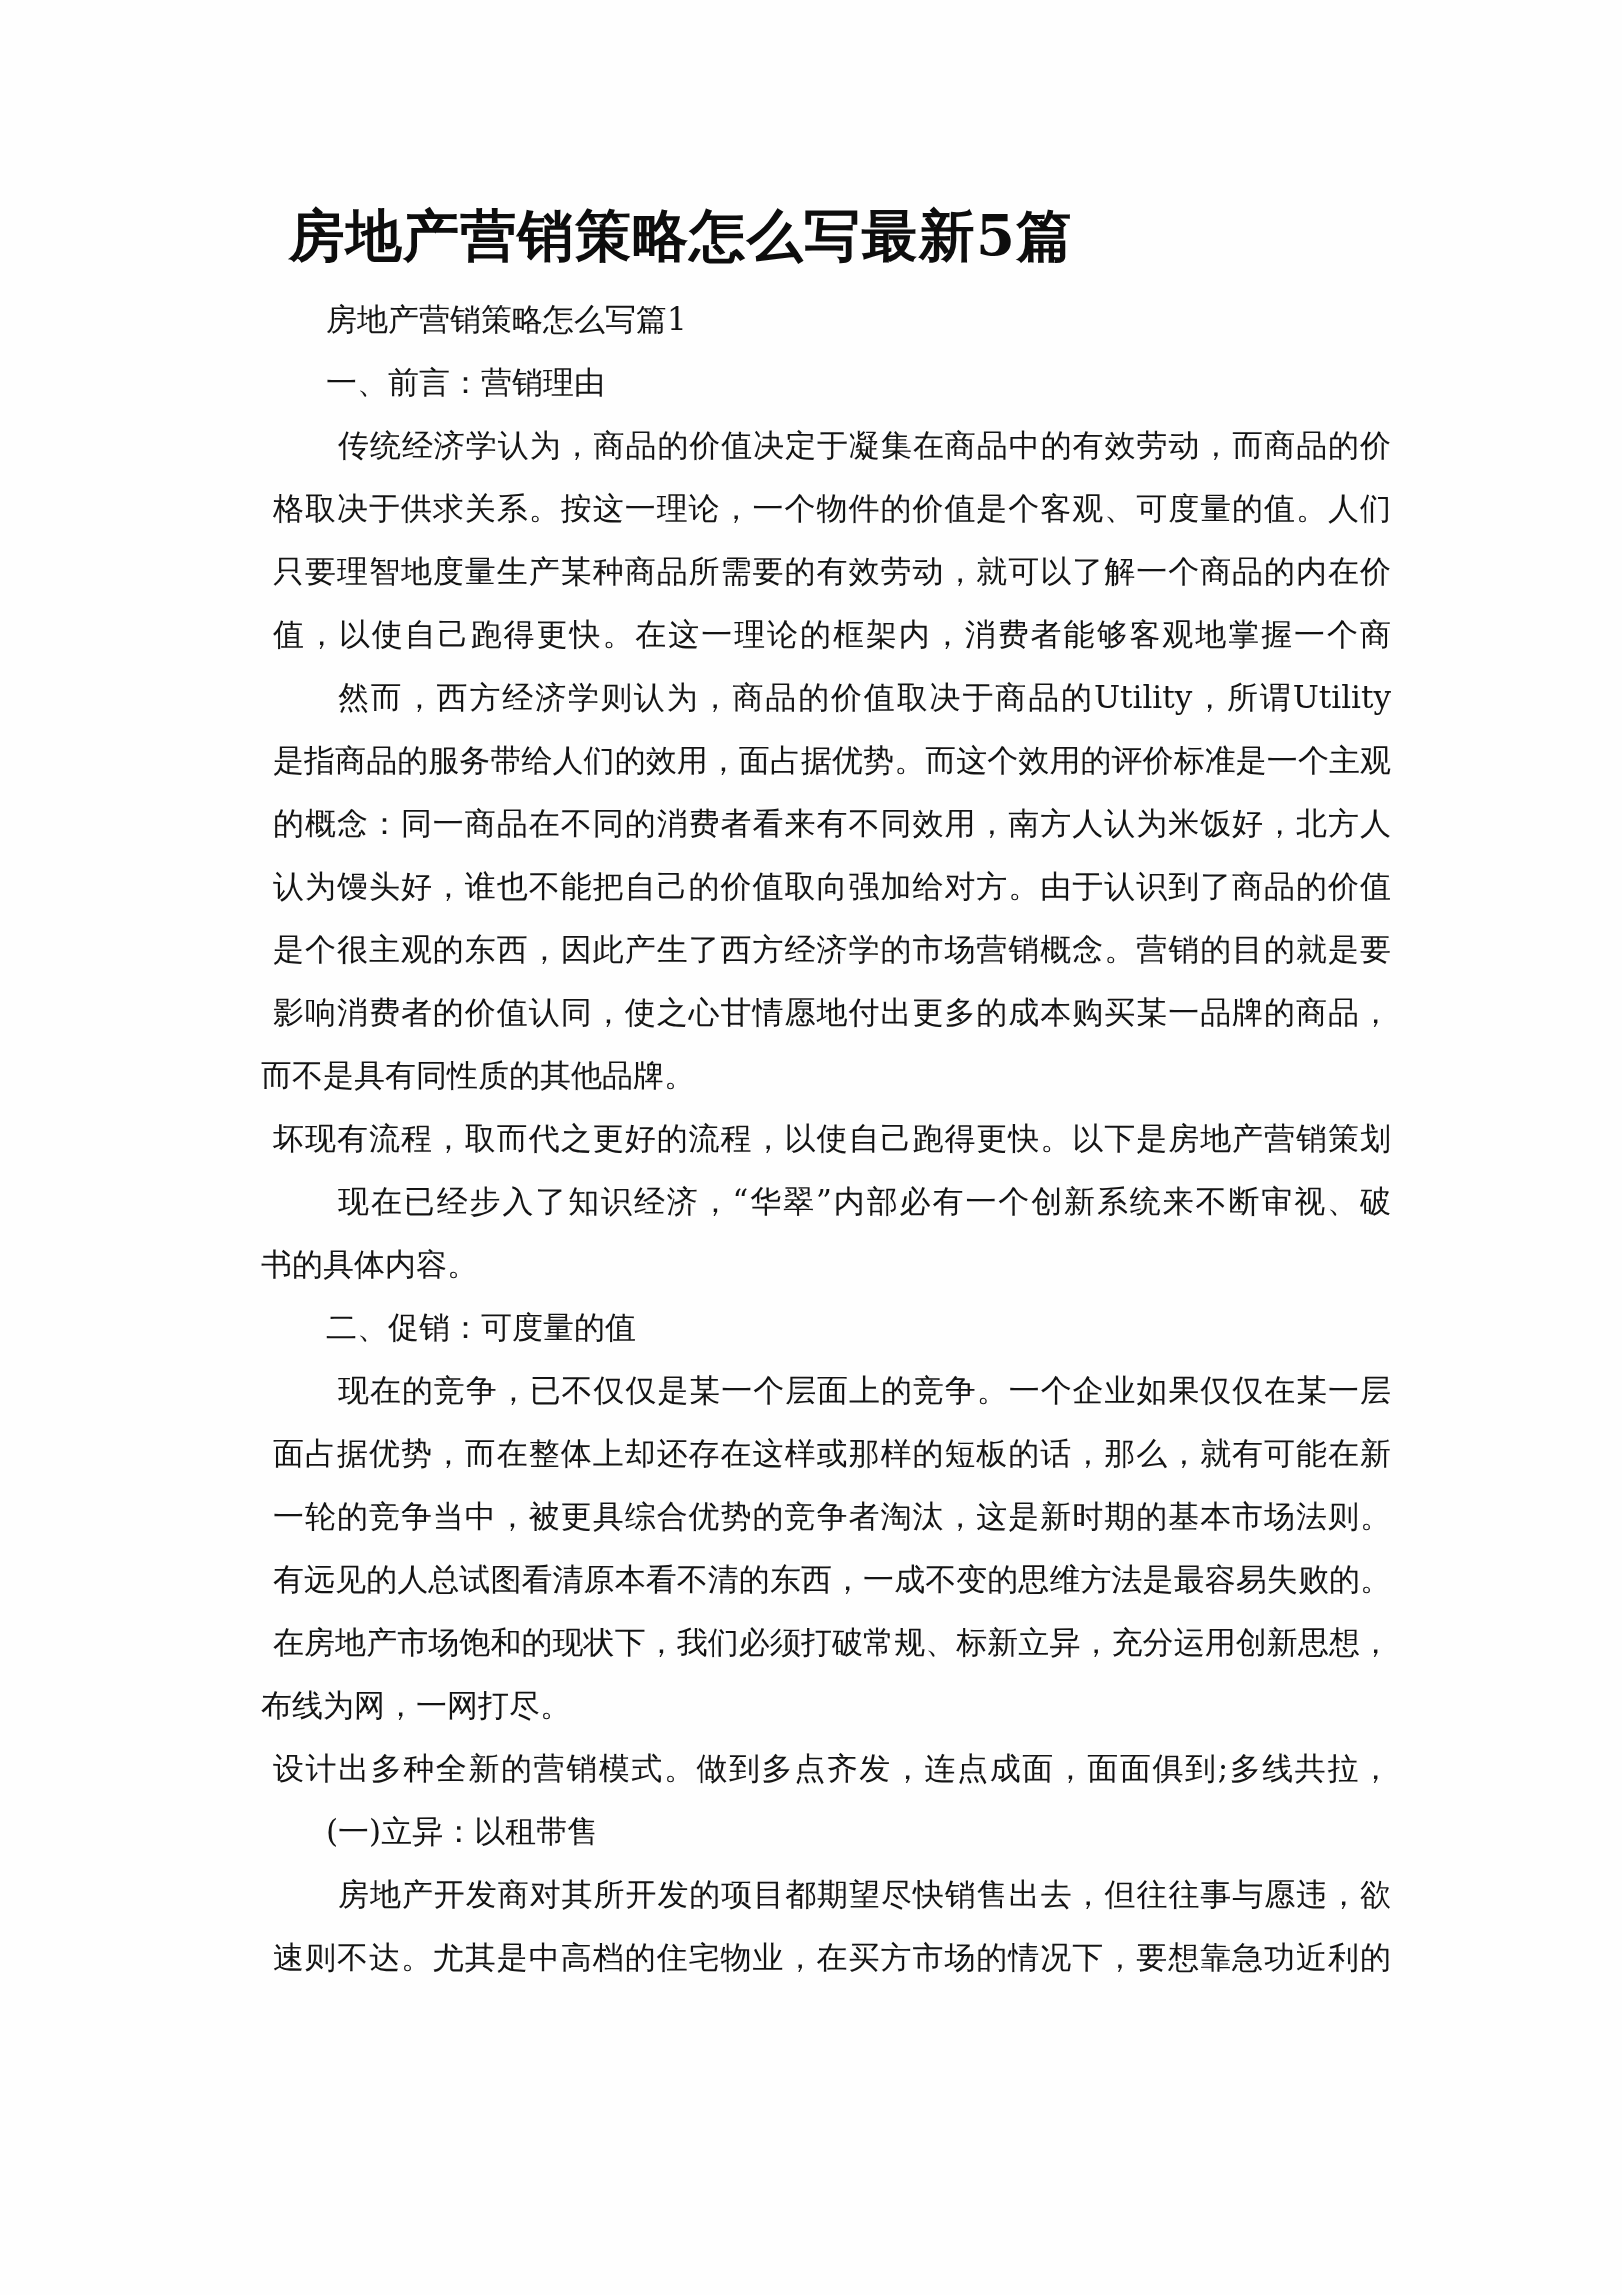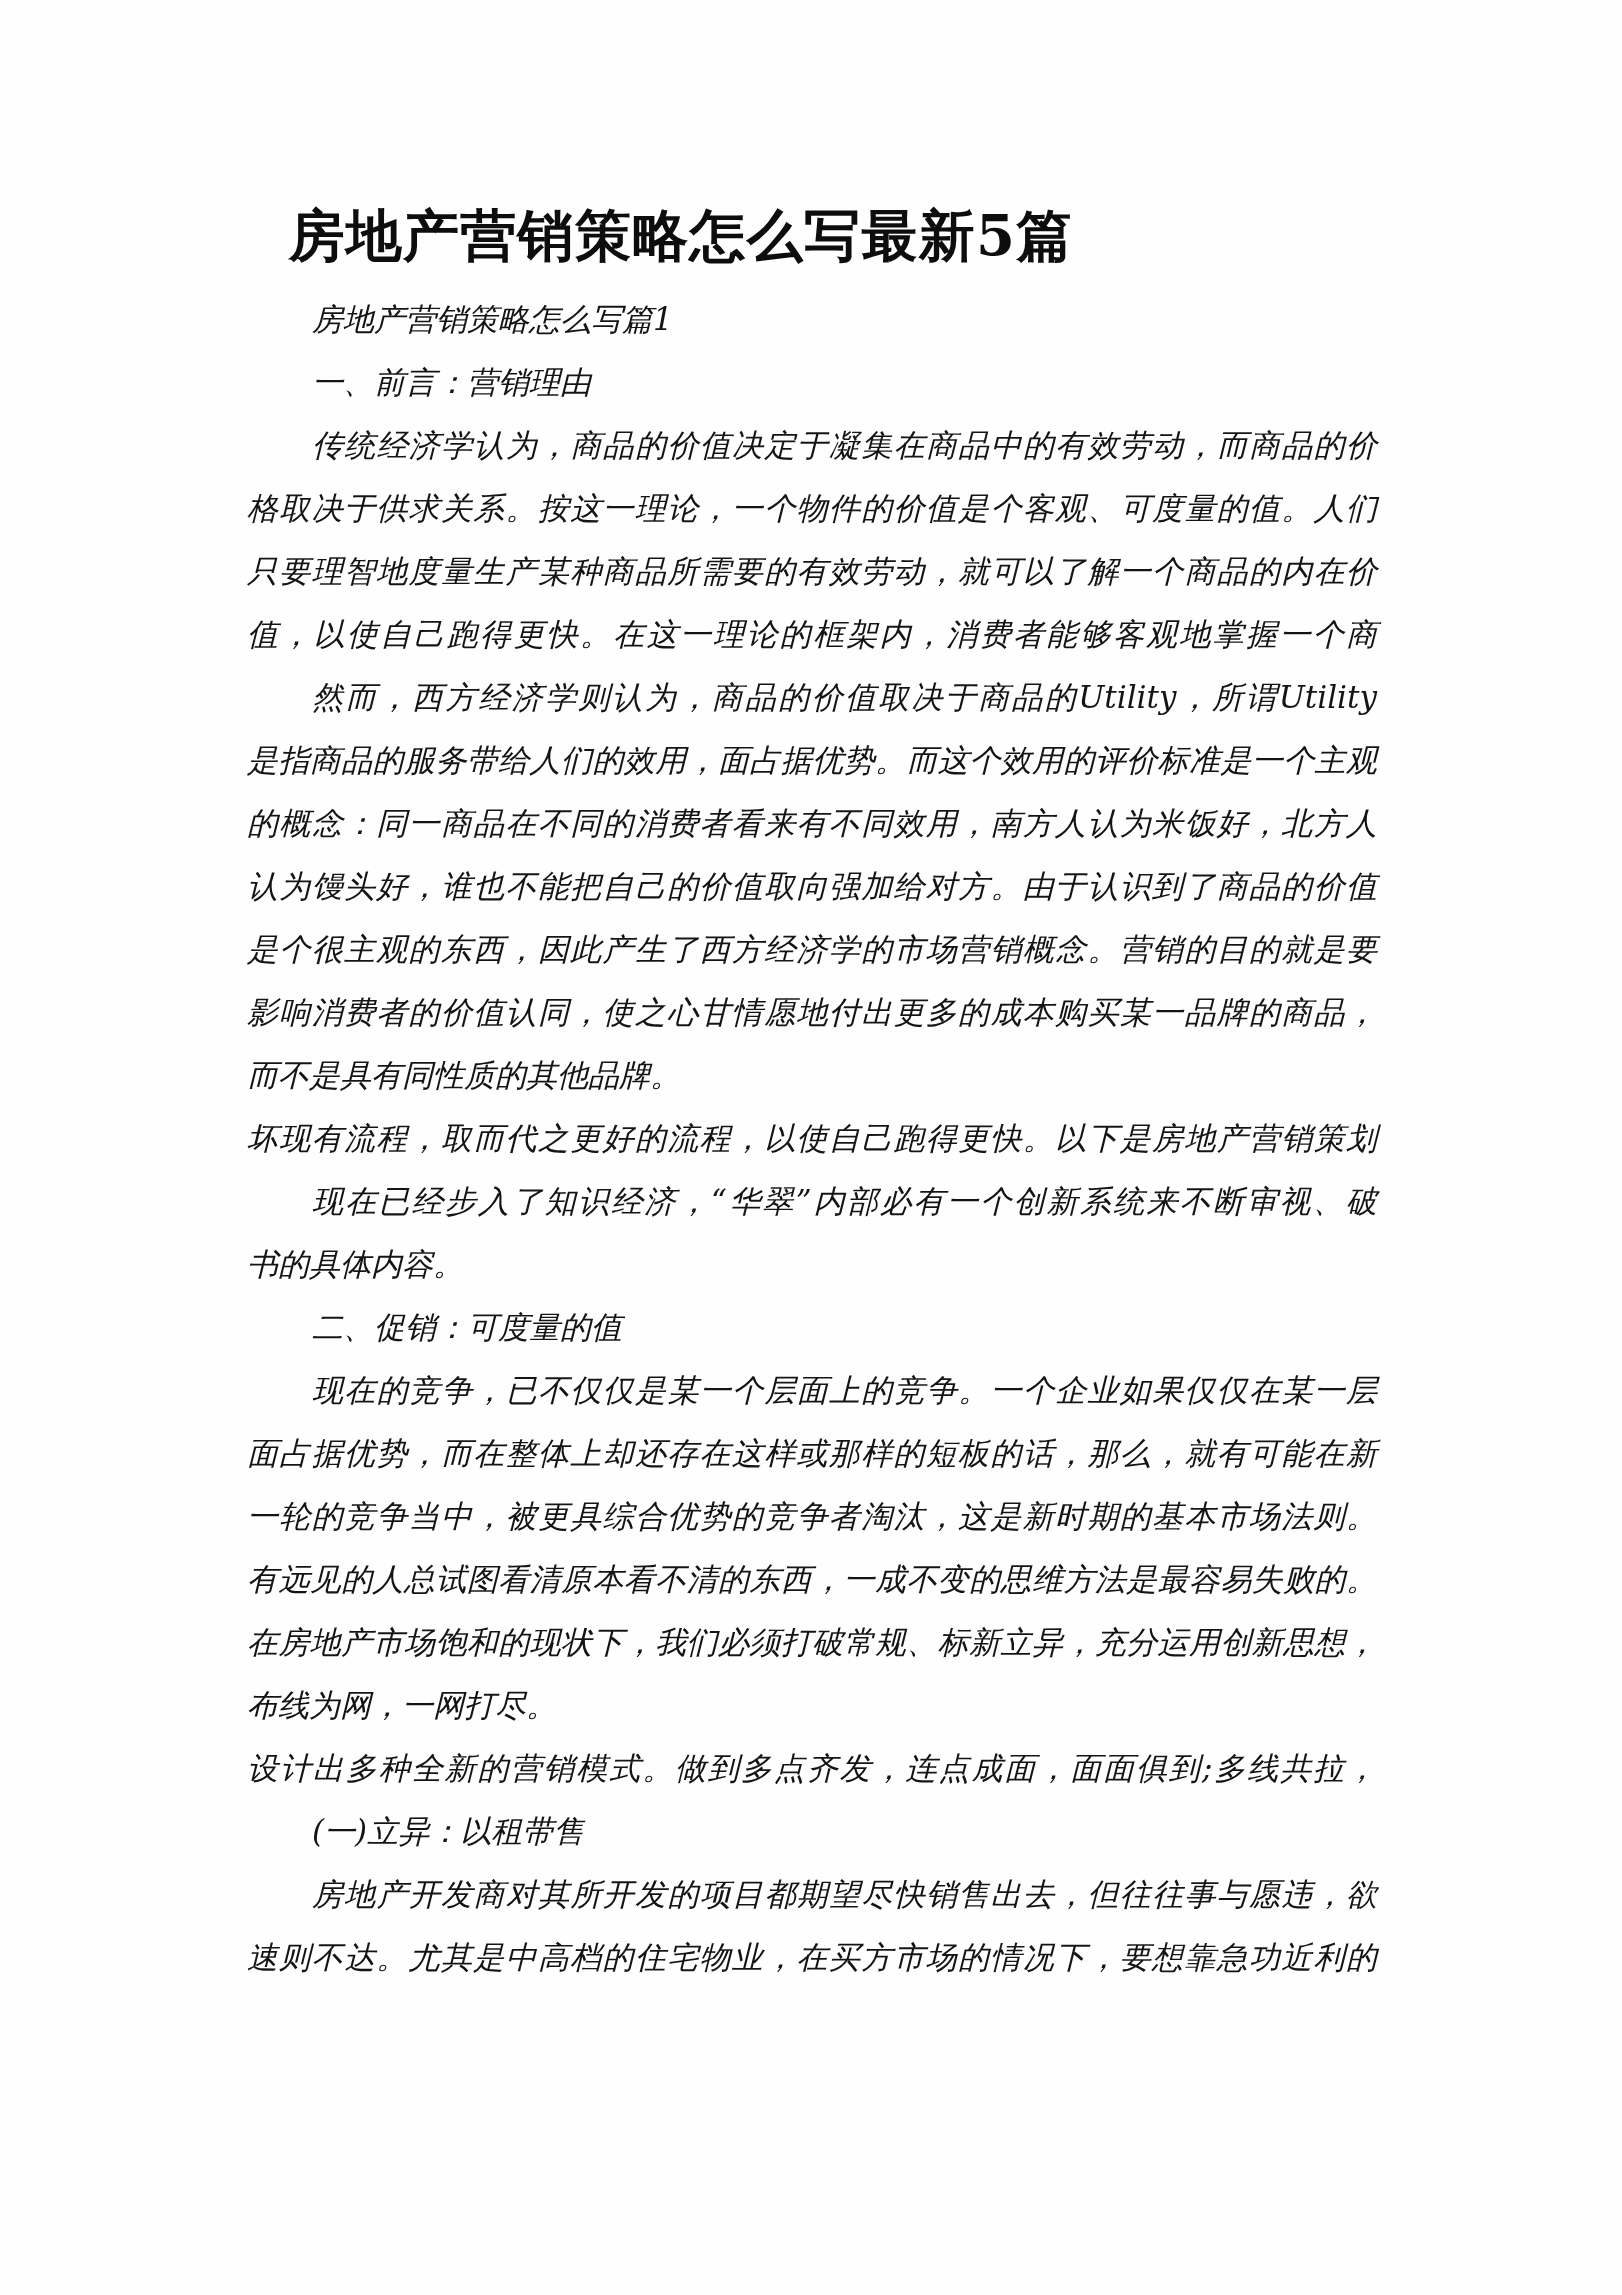--- a/index.html
+++ b/index.html
@@ -1,23 +1,23 @@
 <!DOCTYPE html>
 <html style="font-size:10.5px"><head>
 <meta charset="utf-8">
 <style>
   html, body { margin: 0; padding: 0; background: #ffffff; }
   body { width: 1623px; height: 2295px; position: relative; overflow: hidden;
          font-family: "DejaVu Serif", "Liberation Serif", serif; color: #111111; }
   .page { position: absolute; left: 0; top: 0; width: 1623px; height: 2295px; background: #fefefe; }
   .title { position: absolute; left: 0; top: 196px; width: 1362px; text-align: center;
            font-size: 56px; line-height: 79px; font-weight: bold; letter-spacing: 1.3px; color: #0d0d0d; }
-  .content { position: absolute; left: 247px; top: 288px; width: 1130px; font-style: italic; }
+  .content { position: absolute; left: 261px; top: 288px; width: 1130px; }
   .line { height: 63px; line-height: 63px; font-size: 31px; white-space: nowrap; overflow: visible; color: #141414; }
-  .line.full { text-align: justify; text-align-last: justify; }
+  .line.full { text-align: justify; text-align-last: justify; margin-left: 12px; }
   .line.indent { padding-left: 65px; }
   .line.head { padding-left: 65px; }
   .para, .heading { display: block; }
 </style>
 </head>
 <body>
 
 <div class="page">
   <div class="title">房地产营销策略怎么写最新5篇</div>
 

